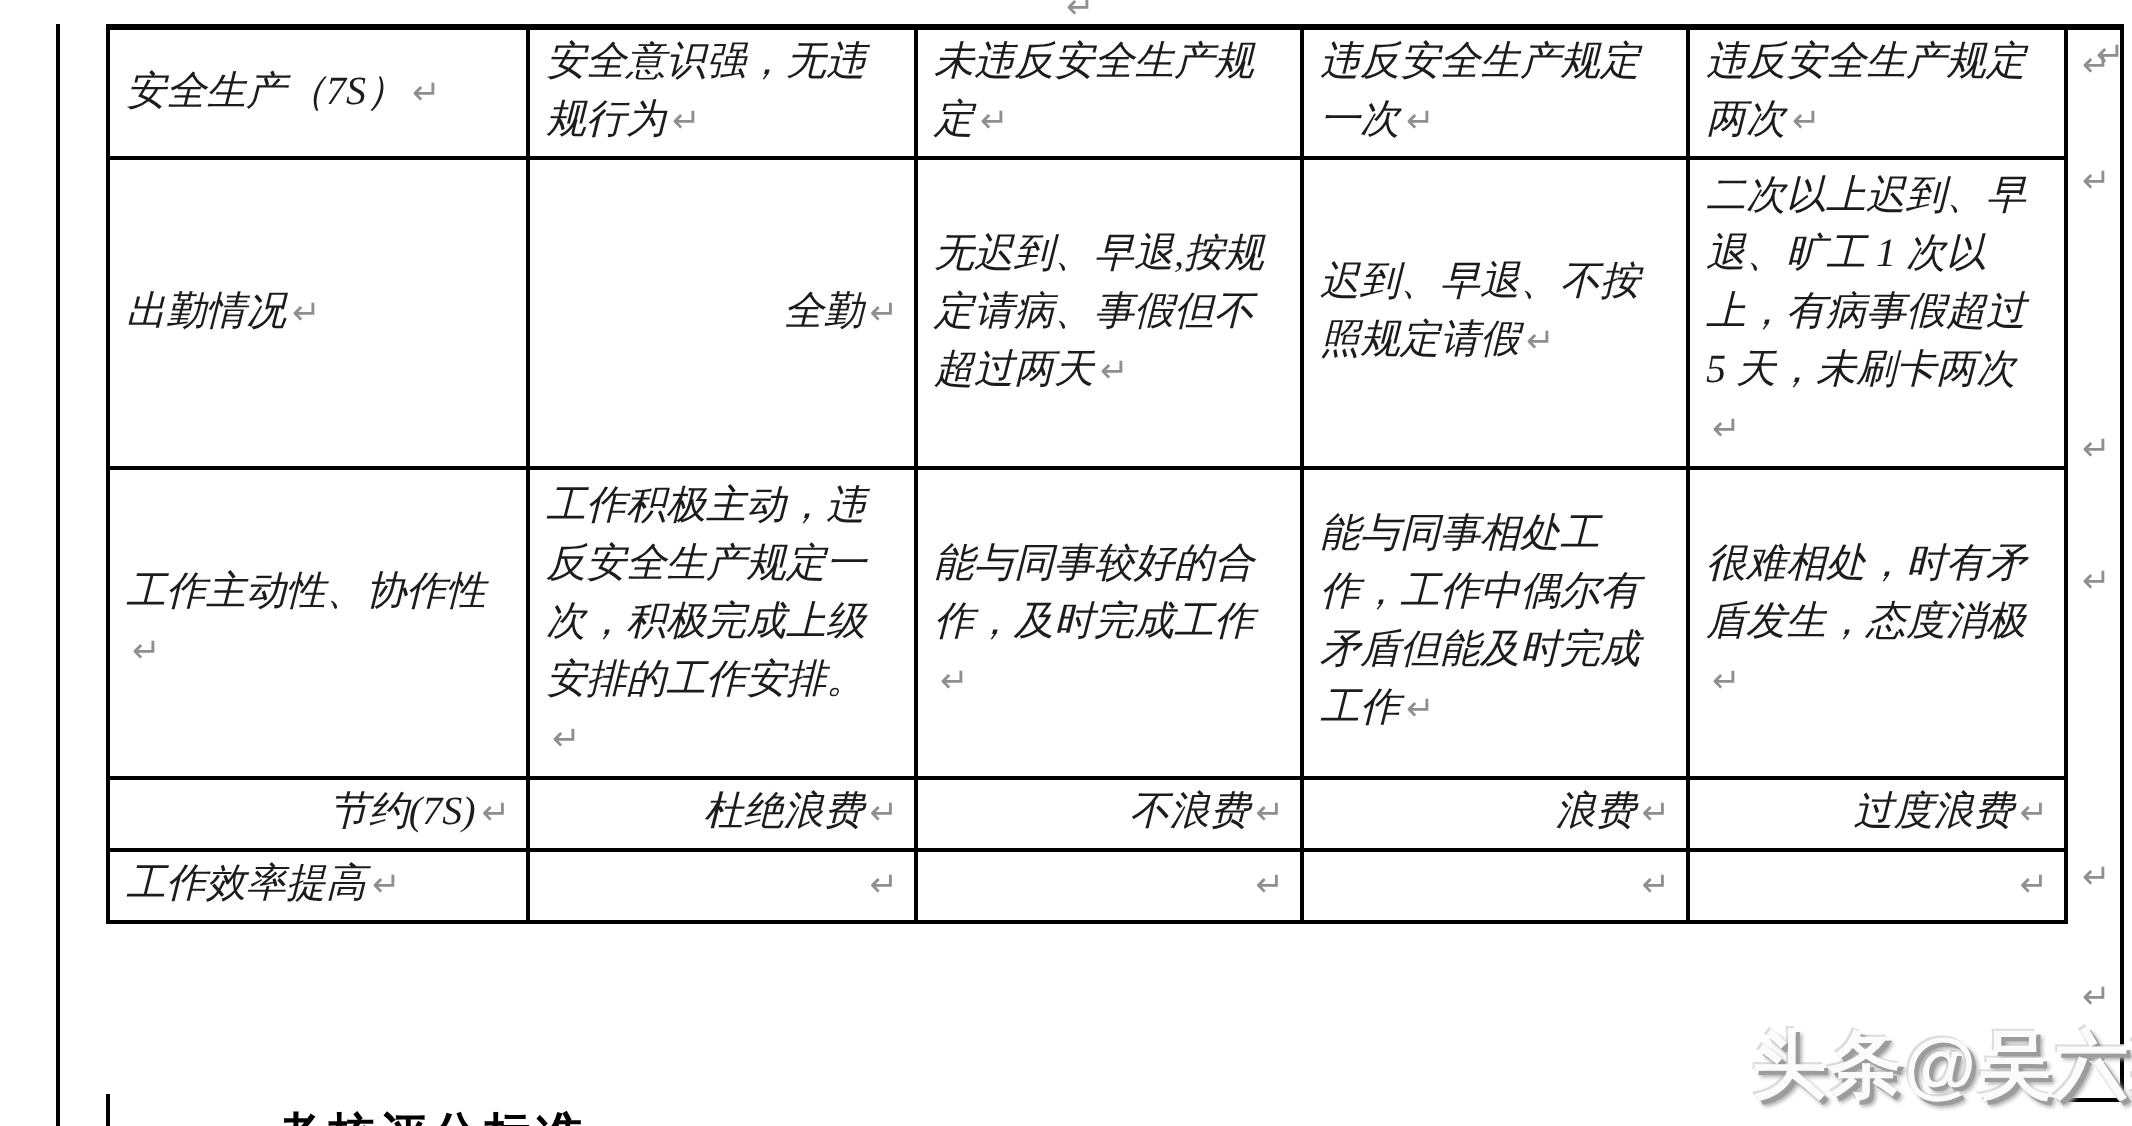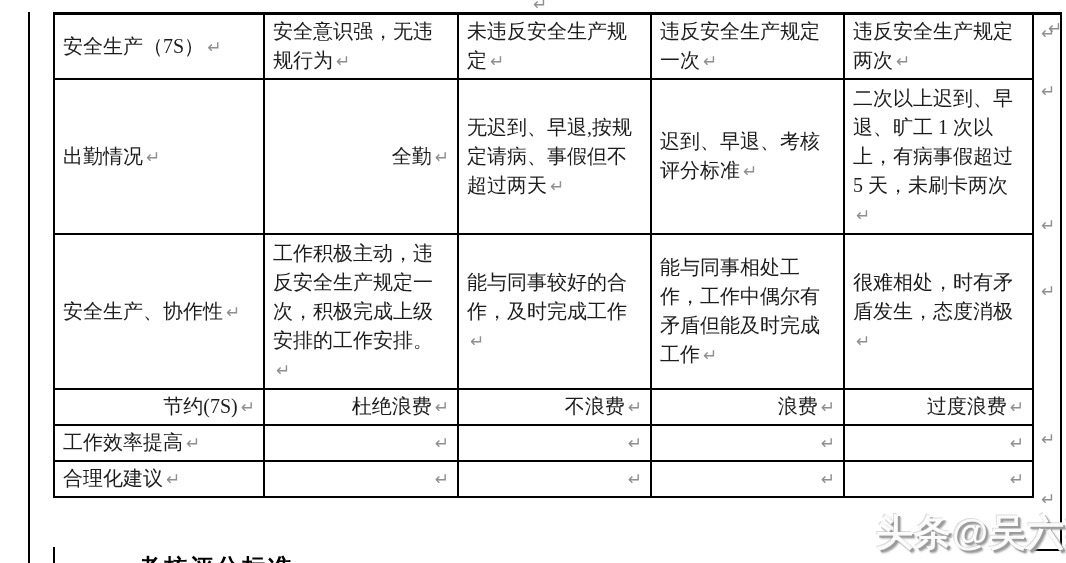--- a/index.html
+++ b/index.html
@@ -15,20 +15,21 @@
     position:absolute;left:1032px;top:12px;width:28px;height:534px;
     border-right:2px solid #000;border-top:3px solid #000;border-bottom:2px solid #000;
   }
   .right-col .pmark{position:absolute;left:6px;}
   .rm1{top:8px;}.rm2{top:66px;}.rm3{top:200px;}.rm4{top:266px;}
   .rm5{top:414px;}.rm6{top:474px;}.rm7{top:505px;}
   
   table.rubric{
     position:absolute;left:53px;top:12px;border-collapse:collapse;table-layout:fixed;
     border-top:3px solid #000;
+    font-style:italic;
   }
   table.rubric td{
     border:2px solid #000;vertical-align:middle;color:#1c1c1c;
     font-size:20px;line-height:29px;padding:2px 8px;
     overflow:hidden;word-break:break-all;
   }
   td.l{text-align:left;}
   td.c{text-align:right;}
   tr.r1{height:63px;}tr.r2{height:155px;}tr.r3{height:63px;}
   tr.r4{height:155px;}tr.r5{height:35px;padding-left:48px;}tr.r6{height:32px;}tr.r7{height:33px;}
@@ -72,46 +73,39 @@
           <td class="l"><span>安全生产（7S）</span><span class="pmark">↵</span></td>
           <td class="l"><span>安全意识强，无违规行为</span><span class="pmark">↵</span></td>
           <td class="l"><span>未违反安全生产规定</span><span class="pmark">↵</span></td>
           <td class="l"><span>违反安全生产规定一次</span><span class="pmark">↵</span></td>
           <td class="l"><span>违反安全生产规定两次</span><span class="pmark">↵</span></td>
         </tr>
         <tr class="r2">
           <td class="l"><span>出勤情况</span><span class="pmark">↵</span></td>
           <td class="c"><span>全勤</span><span class="pmark">↵</span></td>
           <td class="l"><span>无迟到、早退,按规定请病、事假但不超过两天</span><span class="pmark">↵</span></td>
-          <td class="l"><span>迟到、早退、考核评分标准</span><span class="pmark">↵</span></td>
+          <td class="l"><span>迟到、早退、不按照规定请假</span><span class="pmark">↵</span></td>
           <td class="l"><span>二次以上迟到、早退、旷工 1 次以上，有病事假超过 5 天，未刷卡两次</span><span class="pmark">↵</span></td>
         </tr>
         <tr class="r4">
-          <td class="l"><span>安全生产、协作性</span><span class="pmark">↵</span></td>
+          <td class="l"><span>工作主动性、协作性</span><span class="pmark">↵</span></td>
           <td class="l"><span>工作积极主动，违反安全生产规定一次，积极完成上级安排的工作安排。</span><span class="pmark">↵</span></td>
           <td class="l"><span>能与同事较好的合作，及时完成工作</span><span class="pmark">↵</span></td>
           <td class="l"><span>能与同事相处工作，工作中偶尔有矛盾但能及时完成工作</span><span class="pmark">↵</span></td>
           <td class="l"><span>很难相处，时有矛盾发生，态度消极</span><span class="pmark">↵</span></td>
         </tr>
         <tr class="r5">
           <td class="c"><span>节约(7S)</span><span class="pmark">↵</span></td>
           <td class="c"><span>杜绝浪费</span><span class="pmark">↵</span></td>
           <td class="c"><span>不浪费</span><span class="pmark">↵</span></td>
           <td class="c"><span>浪费</span><span class="pmark">↵</span></td>
           <td class="c"><span>过度浪费</span><span class="pmark">↵</span></td>
         </tr>
         <tr class="r6">
           <td class="l"><span>工作效率提高</span><span class="pmark">↵</span></td>
-          <td class="c"><span></span><span class="pmark">↵</span></td>
-          <td class="c"><span></span><span class="pmark">↵</span></td>
-          <td class="c"><span></span><span class="pmark">↵</span></td>
-          <td class="c"><span></span><span class="pmark">↵</span></td>
-        </tr>
-        <tr class="r7">
-          <td class="l"><span>合理化建议</span><span class="pmark">↵</span></td>
           <td class="c"><span></span><span class="pmark">↵</span></td>
           <td class="c"><span></span><span class="pmark">↵</span></td>
           <td class="c"><span></span><span class="pmark">↵</span></td>
           <td class="c"><span></span><span class="pmark">↵</span></td>
         </tr>
       </tbody>
   </table>
 
   <div class="right-col">
     <span class="pmark rm1">↵</span>

